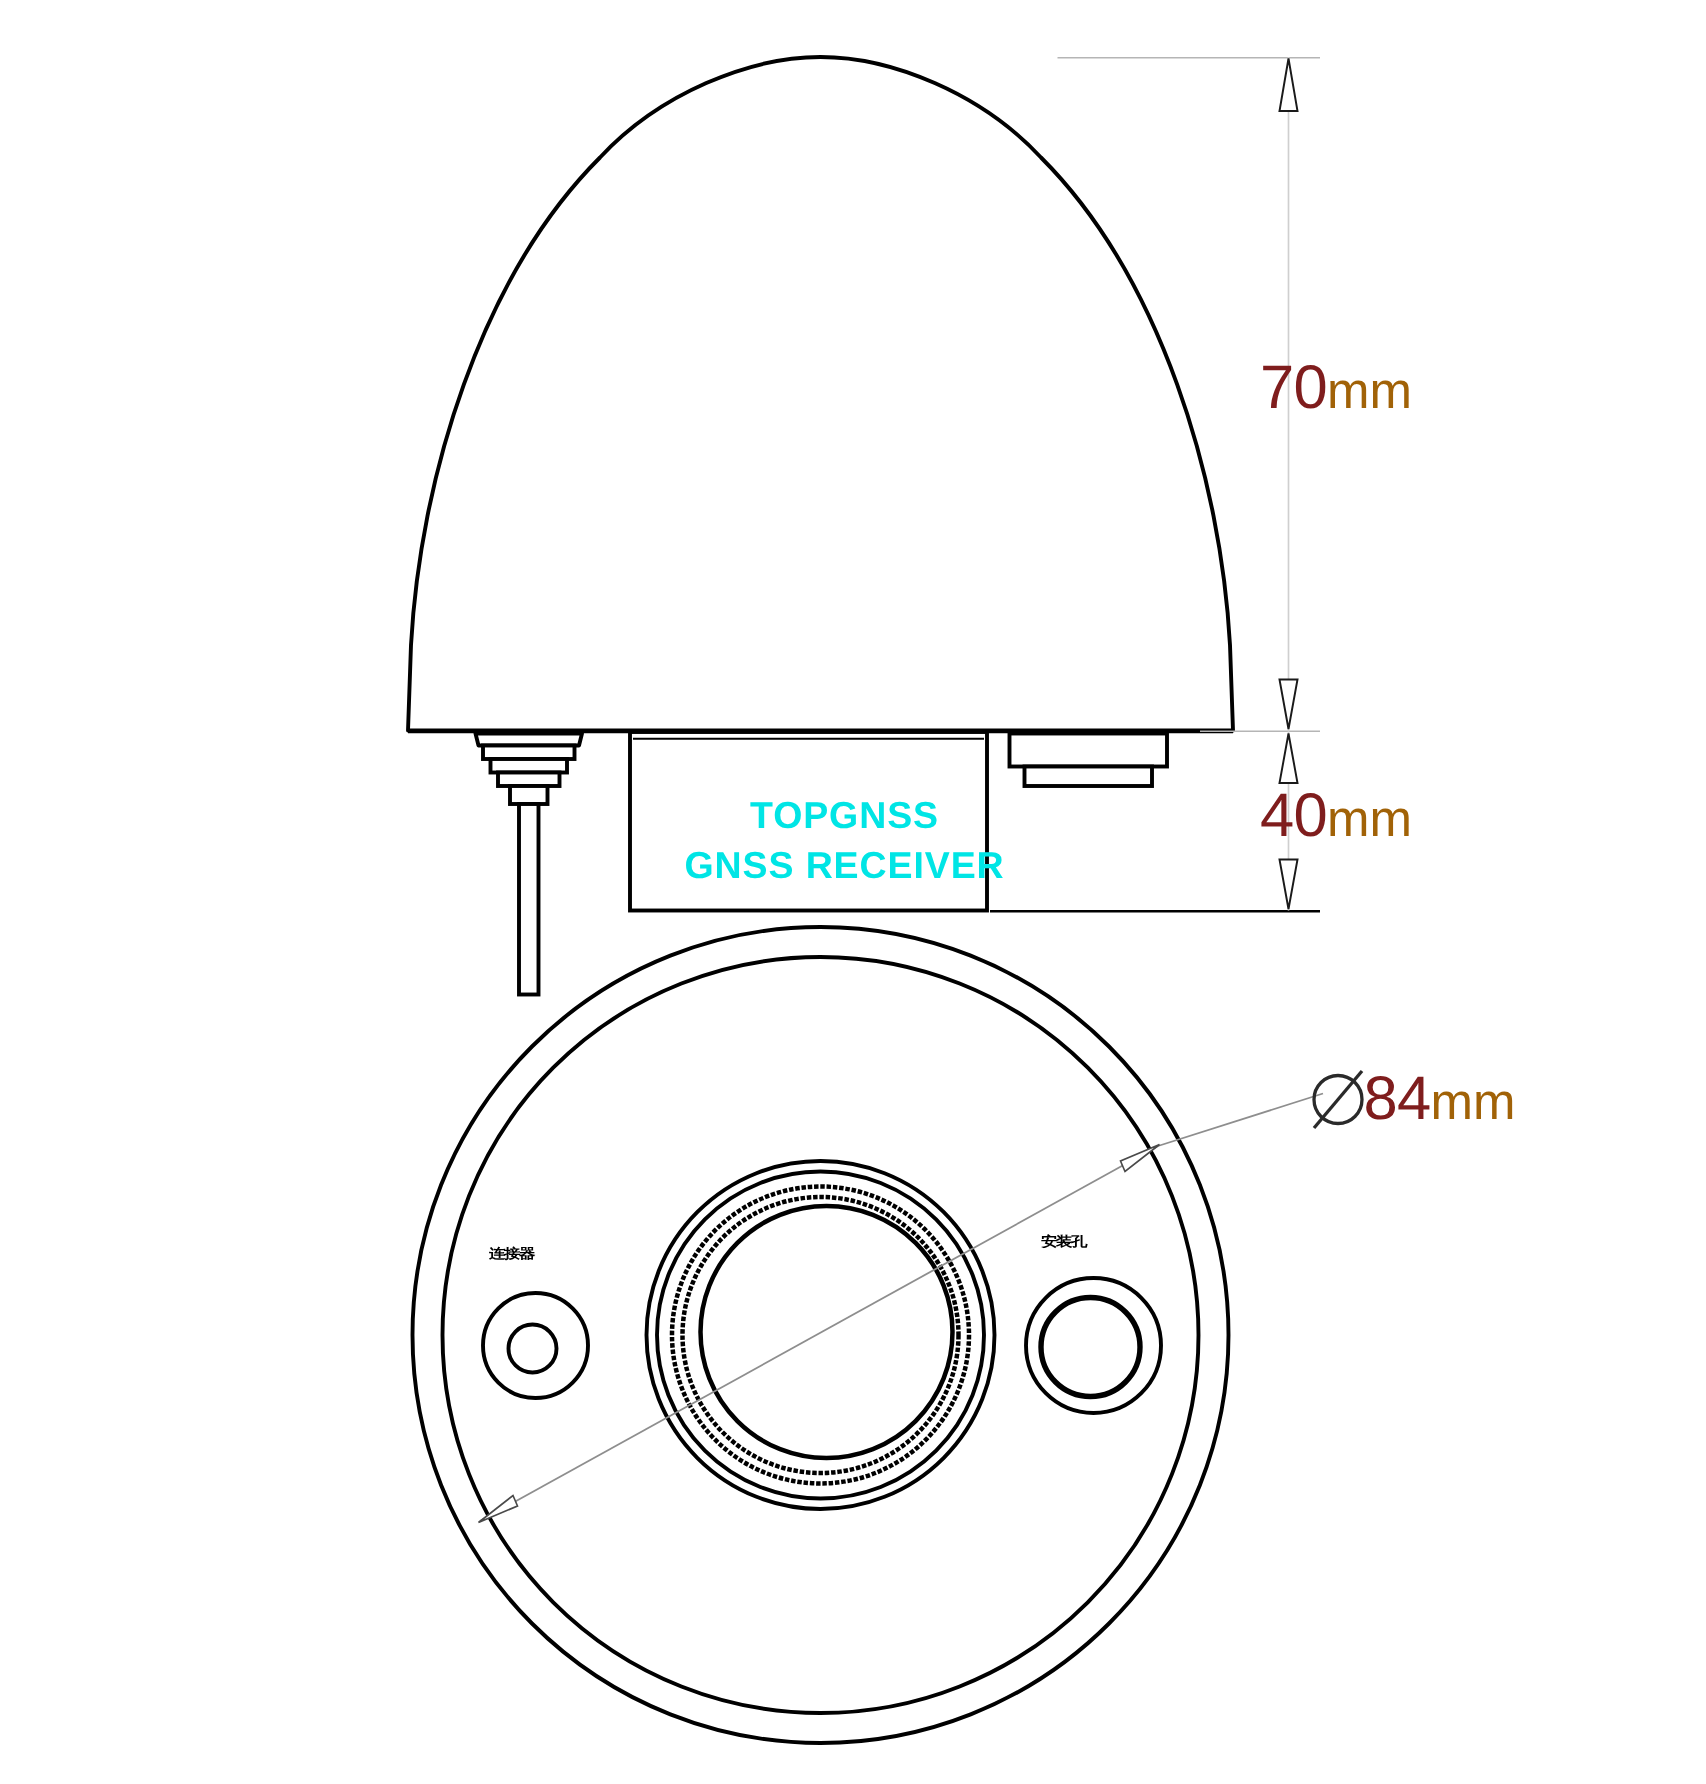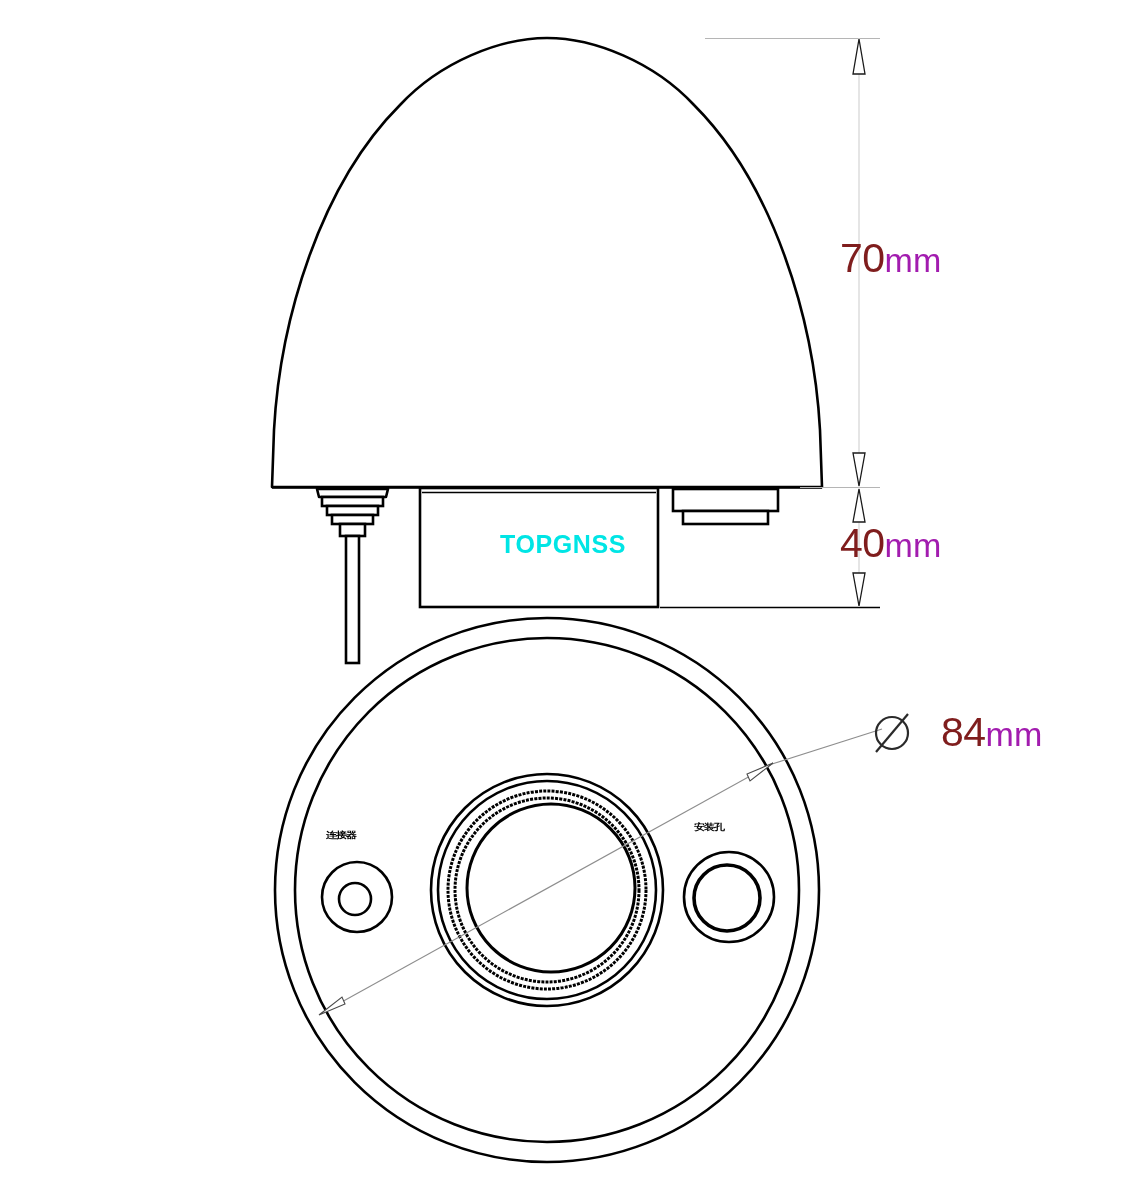--- a/index.html
+++ b/index.html
@@ -34,26 +34,26 @@
     line-height: 1;
     user-select: none;
   }
   .dim-value {
     font-size: 41px;
     color: #7f1d1d;
     letter-spacing: -0.5px;
   }
   .dim-unit {
     font-size: 34px;
-    color: #a21caf;
+    color: #a16207;
     letter-spacing: 0px;
   }
   #label-70mm { left: 840px; top: 238px; }
   #label-20mm { left: 840px; top: 523px; }
-  #label-dia  { left: 909px; top: 712px; margin-left: 32px; }
+  #label-dia  { left: 909px; top: 712px; }
 
   .brand-text {
     position: absolute;
     text-align: center;
     font-family: "Liberation Sans", sans-serif;
     font-weight: bold;
     font-size: 25px;
     letter-spacing: 0.6px;
     line-height: 33px;
     user-select: none;
@@ -175,18 +175,19 @@
   <div class="dim-label" id="label-20mm">
     <span class="dim-value">40</span><span class="dim-unit">mm</span>
   </div>
 
   <div class="dim-label" id="label-dia">
     <span class="dim-value">84</span><span class="dim-unit">mm</span>
   </div>
 
   <div class="brand-text" id="brand-block">
     <div style="color:#00e5e5">TOPGNSS</div>
+    <div style="color:#00e5e5">GNSS RECEIVER</div>
   </div>
 
   <div class="cjk-mark" id="cjk-left">连接器</div>
   <div class="cjk-mark" id="cjk-right">安装孔</div>
 
 </div>
 
 </body></html>

